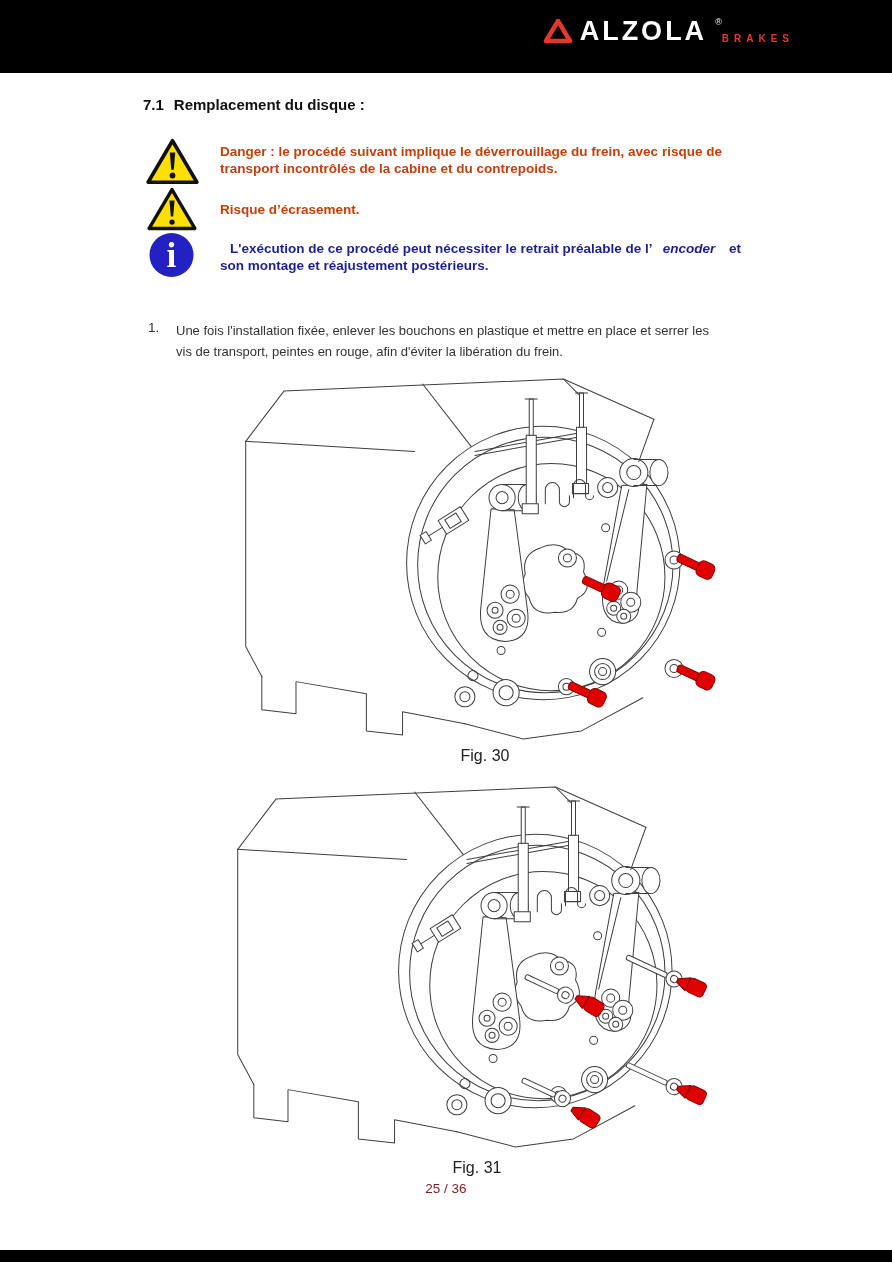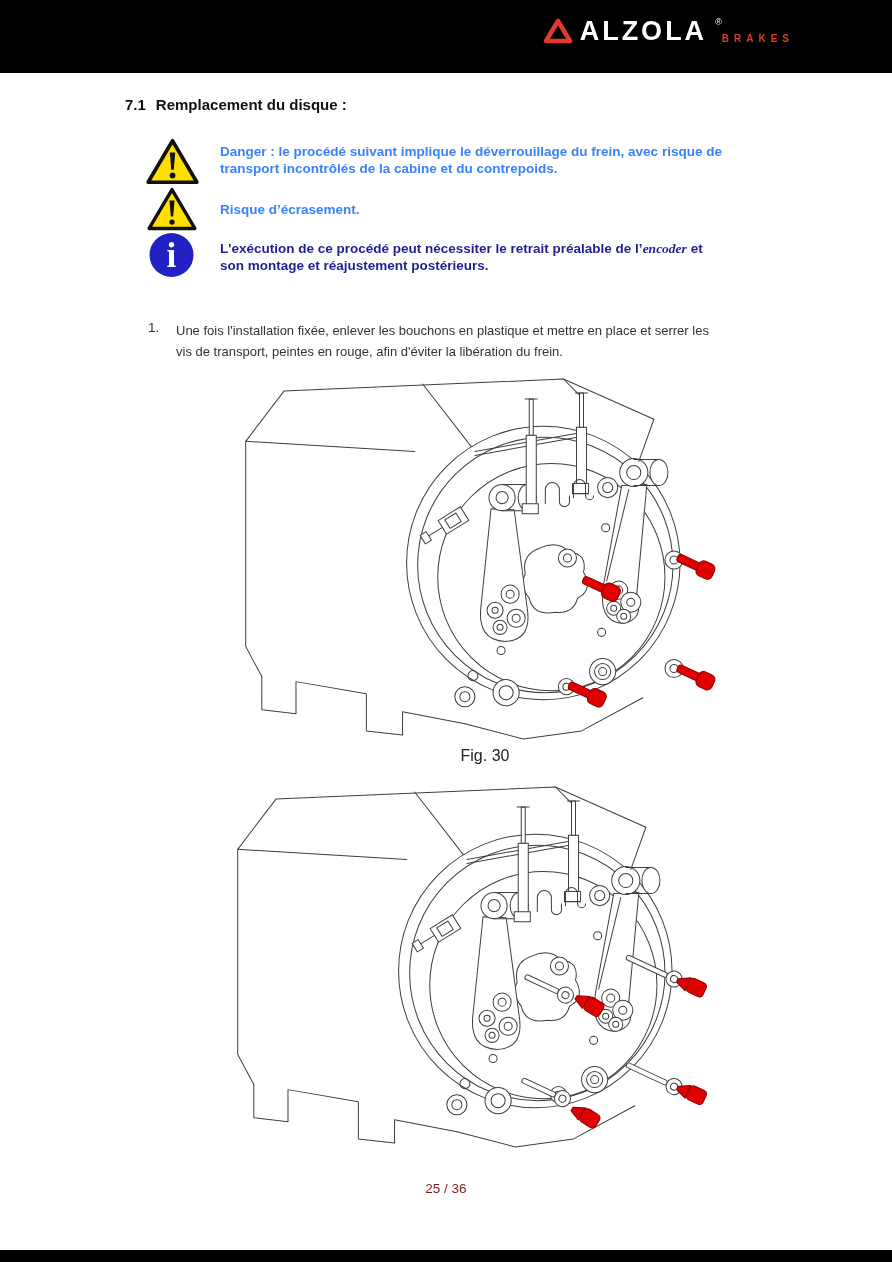--- a/index.html
+++ b/index.html
@@ -6,31 +6,31 @@
   .page{position:relative;width:892px;height:1262px;background:#fff;overflow:hidden;
         font-family:"Liberation Sans",sans-serif;color:#222;}
   
   .header{position:absolute;top:0;left:0;width:892px;height:73px;background:#000;}
   .logo{position:absolute;top:15px;right:97px;display:flex;flex-direction:row;align-items:flex-end;}
   .logo-row{display:flex;align-items:center;gap:7px;}
   .brand{color:#fff;font-weight:bold;font-size:27px;letter-spacing:3px;line-height:26px;}
   .reg{color:#fff;font-size:9px;vertical-align:top;position:relative;top:-9px;margin-left:1px;}
   .subbrand{color:#e0392e;font-weight:bold;font-size:10px;letter-spacing:5px;margin-top:18px;margin-right:1px;}
   
-  .heading{position:absolute;top:96px;left:125px;font-size:15px;font-weight:bold;color:#111;}
+  .heading{position:absolute;top:96px;left:143px;font-size:15px;font-weight:bold;color:#111;}
   .heading .num{display:inline-block;margin-right:10px;}
   
   .alert-icon{position:absolute;}
   .alert-text{position:absolute;left:220px;font-size:13.5px;font-weight:bold;line-height:17px;}
-  .danger{color:#3b82f6;}
+  .danger{color:#c2410c;}
   .info{color:#1f1f94;}
   .alert-text span{display:block;}
   .alert-text .inlinewrap{display:block;}
-  .alert-text .part{display:inline;}
-  .em{font-style:italic;font-family:Liberation Serif, serif;}
+  .alert-text .part{display:inline;margin-left:10px;}
+  .em{font-style:italic;}
   
   .step-num{position:absolute;left:148px;top:320px;font-size:13.5px;color:#333;}
   .step-text{position:absolute;left:176px;top:320px;font-size:13px;color:#333;line-height:21px;}
   .step-text span{display:block;}
   
   .fig-svg{position:absolute;}
   .fig-caption{position:absolute;text-align:center;font-size:16px;color:#222;}
   .page-number{position:absolute;top:1181px;left:0;width:892px;text-align:center;font-size:13.5px;color:#7f1d1d;}
   .footer{position:absolute;left:0;bottom:0;width:892px;height:12px;background:#000;}
   svg{display:block;}
@@ -256,18 +256,19 @@
       <g transform="translate(376,221) rotate(32)">
         <path d="M-20,-1 L-9,-7 L-9,7 L-20,3 Z"></path>
           <rect x="-9" y="-8" width="18" height="15" rx="4"></rect>
       </g>
       <g transform="translate(372,332) rotate(32)">
         <path d="M-20,-1 L-9,-7 L-9,7 L-20,3 Z"></path>
           <rect x="-9" y="-8" width="18" height="15" rx="4"></rect>
       </g>
     </g>
   </svg>
+  <div class="fig-caption" style="left:215px;top:1159px;width:524px;">Fig. 31</div>
 
   <div class="page-number">25 / 36</div>
 
   <div class="footer"></div>
 
 </div>
 
 </body></html>

